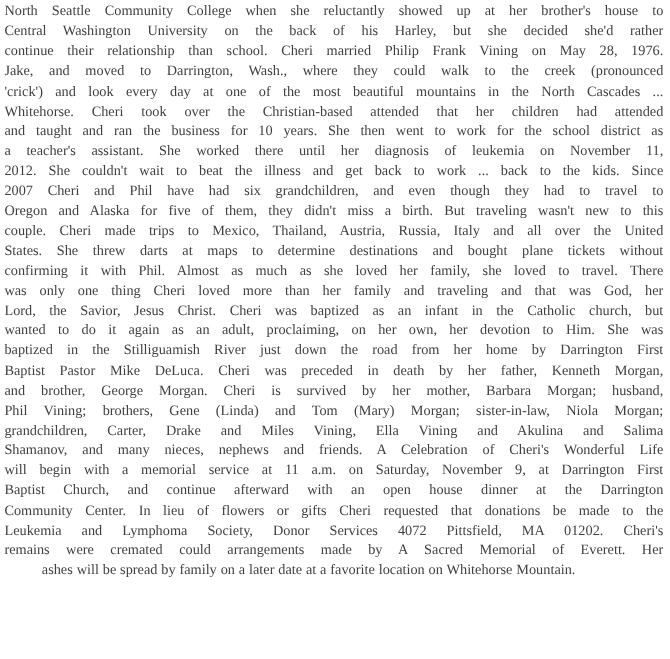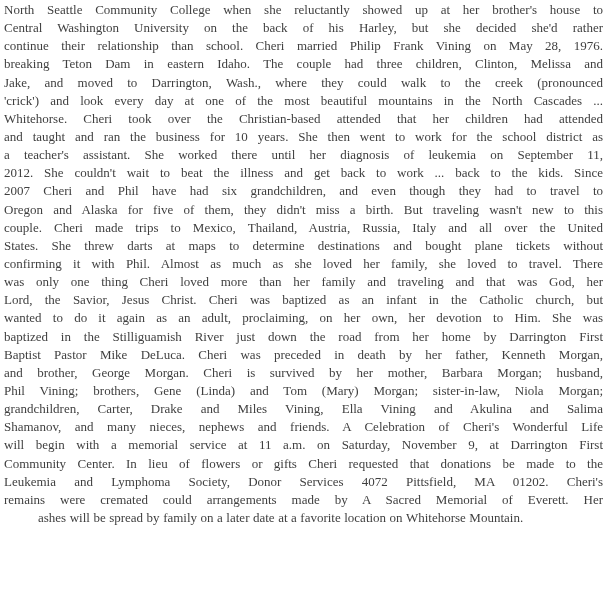--- a/index.html
+++ b/index.html
@@ -35,39 +35,39 @@
     margin-left: 34px;
   }
 </style>
 </head>
 <body>
 
 <div class="doc">
     <div class="line">North Seattle Community College when she reluctantly showed up at her brother's house to</div>
     <div class="line">Central Washington University on the back of his Harley, but she decided she'd rather</div>
     <div class="line">continue their relationship than school. Cheri married Philip Frank Vining on May 28, 1976.</div>
-    <div class="line">breaking Teton Dam in eastern Idaho. The couple had three children, Clinton, Melissa and</div>
     <div class="line">Jake, and moved to Darrington, Wash., where they could walk to the creek (pronounced</div>
     <div class="line">'crick') and look every day at one of the most beautiful mountains in the North Cascades ...</div>
     <div class="line">Whitehorse. Cheri took over the Christian-based attended that her children had attended</div>
     <div class="line">and taught and ran the business for 10 years. She then went to work for the school district as</div>
-    <div class="line">a teacher's assistant. She worked there until her diagnosis of leukemia on September 11,</div>
+    <div class="line">a teacher's assistant. She worked there until her diagnosis of leukemia on November 11,</div>
     <div class="line">2012. She couldn't wait to beat the illness and get back to work ... back to the kids. Since</div>
     <div class="line">2007 Cheri and Phil have had six grandchildren, and even though they had to travel to</div>
     <div class="line">Oregon and Alaska for five of them, they didn't miss a birth. But traveling wasn't new to this</div>
     <div class="line">couple. Cheri made trips to Mexico, Thailand, Austria, Russia, Italy and all over the United</div>
     <div class="line">States. She threw darts at maps to determine destinations and bought plane tickets without</div>
     <div class="line">confirming it with Phil. Almost as much as she loved her family, she loved to travel. There</div>
     <div class="line">was only one thing Cheri loved more than her family and traveling and that was God, her</div>
     <div class="line">Lord, the Savior, Jesus Christ. Cheri was baptized as an infant in the Catholic church, but</div>
     <div class="line">wanted to do it again as an adult, proclaiming, on her own, her devotion to Him. She was</div>
     <div class="line">baptized in the Stilliguamish River just down the road from her home by Darrington First</div>
     <div class="line">Baptist Pastor Mike DeLuca. Cheri was preceded in death by her father, Kenneth Morgan,</div>
     <div class="line">and brother, George Morgan. Cheri is survived by her mother, Barbara Morgan; husband,</div>
     <div class="line">Phil Vining; brothers, Gene (Linda) and Tom (Mary) Morgan; sister-in-law, Niola Morgan;</div>
     <div class="line">grandchildren, Carter, Drake and Miles Vining, Ella Vining and Akulina and Salima</div>
     <div class="line">Shamanov, and many nieces, nephews and friends. A Celebration of Cheri's Wonderful Life</div>
     <div class="line">will begin with a memorial service at 11 a.m. on Saturday, November 9, at Darrington First</div>
+    <div class="line">Baptist Church, and continue afterward with an open house dinner at the Darrington</div>
     <div class="line">Community Center. In lieu of flowers or gifts Cheri requested that donations be made to the</div>
     <div class="line">Leukemia and Lymphoma Society, Donor Services 4072 Pittsfield, MA 01202. Cheri's</div>
     <div class="line">remains were cremated could arrangements made by A Sacred Memorial of Everett. Her</div>
     <div class="line last">ashes will be spread by family on a later date at a favorite location on Whitehorse Mountain.</div>
   </div>
 
 </body></html>

